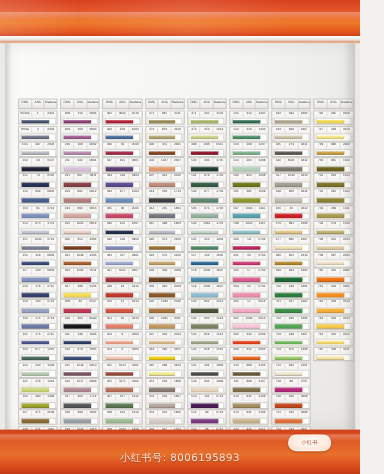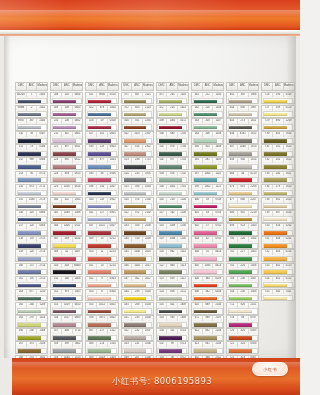--- a/index.html
+++ b/index.html
@@ -44,21 +44,21 @@
     position:absolute;left:0;top:30px;width:100%;height:4px;
     background:linear-gradient(180deg,#ffffff 0%,#f0eeea 55%,#d7d4cd 100%);
   }
   .banner-edge2{
     position:absolute;left:0;top:34px;width:100%;height:2px;
     background:linear-gradient(180deg,#e06030,#f08a40);opacity:.55;
   }
 
   
   .footer{
-    position:absolute;left:12px;bottom:0;width:100%;height:37px;
+    position:absolute;left:0;bottom:0;width:100%;height:37px;
     background:linear-gradient(180deg,#cf4219 0%,#dd5523 20%,#e8702c 55%,#d8491b 85%,#c33a14 100%);
     overflow:hidden;
   }
   .footer .gloss{
     position:absolute;left:0;top:4px;width:100%;height:6px;
     background:linear-gradient(180deg,rgba(255,255,255,.28),rgba(255,255,255,0));
   }
   .footer .wm{
     position:absolute;left:0;right:0;bottom:7px;
     text-align:center;color:#ffe9dd;font-size:8.5px;letter-spacing:.4px;

